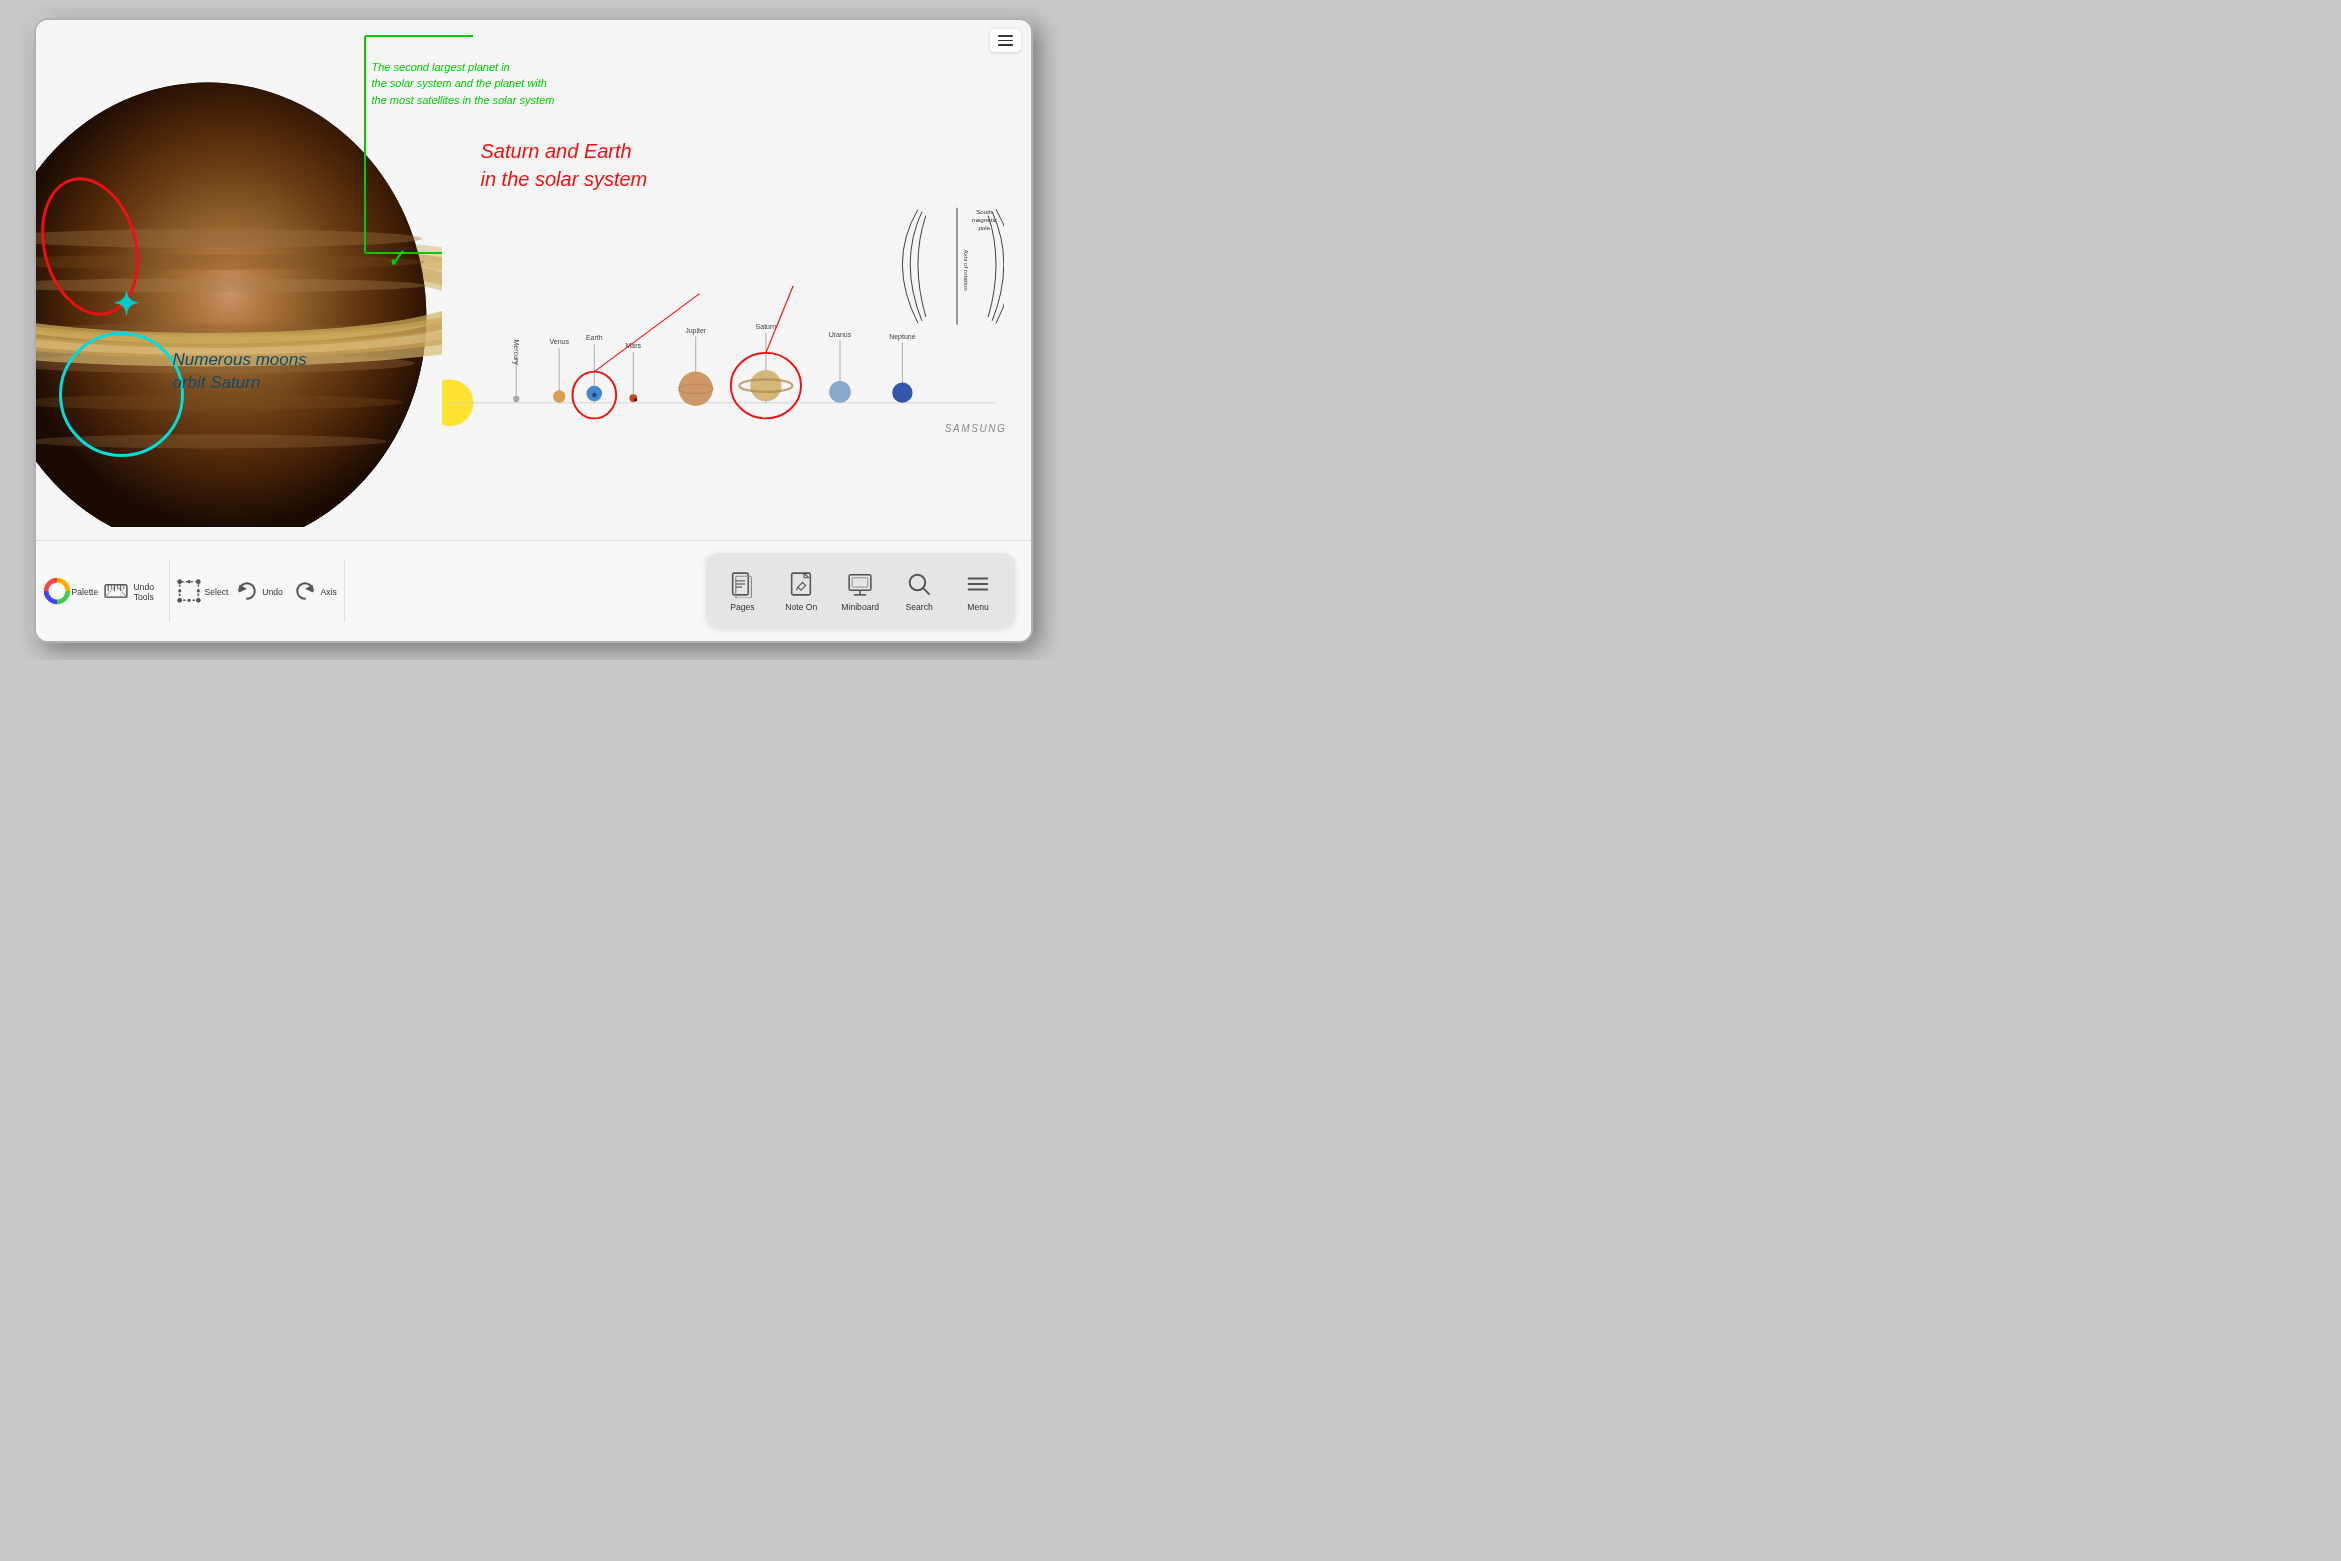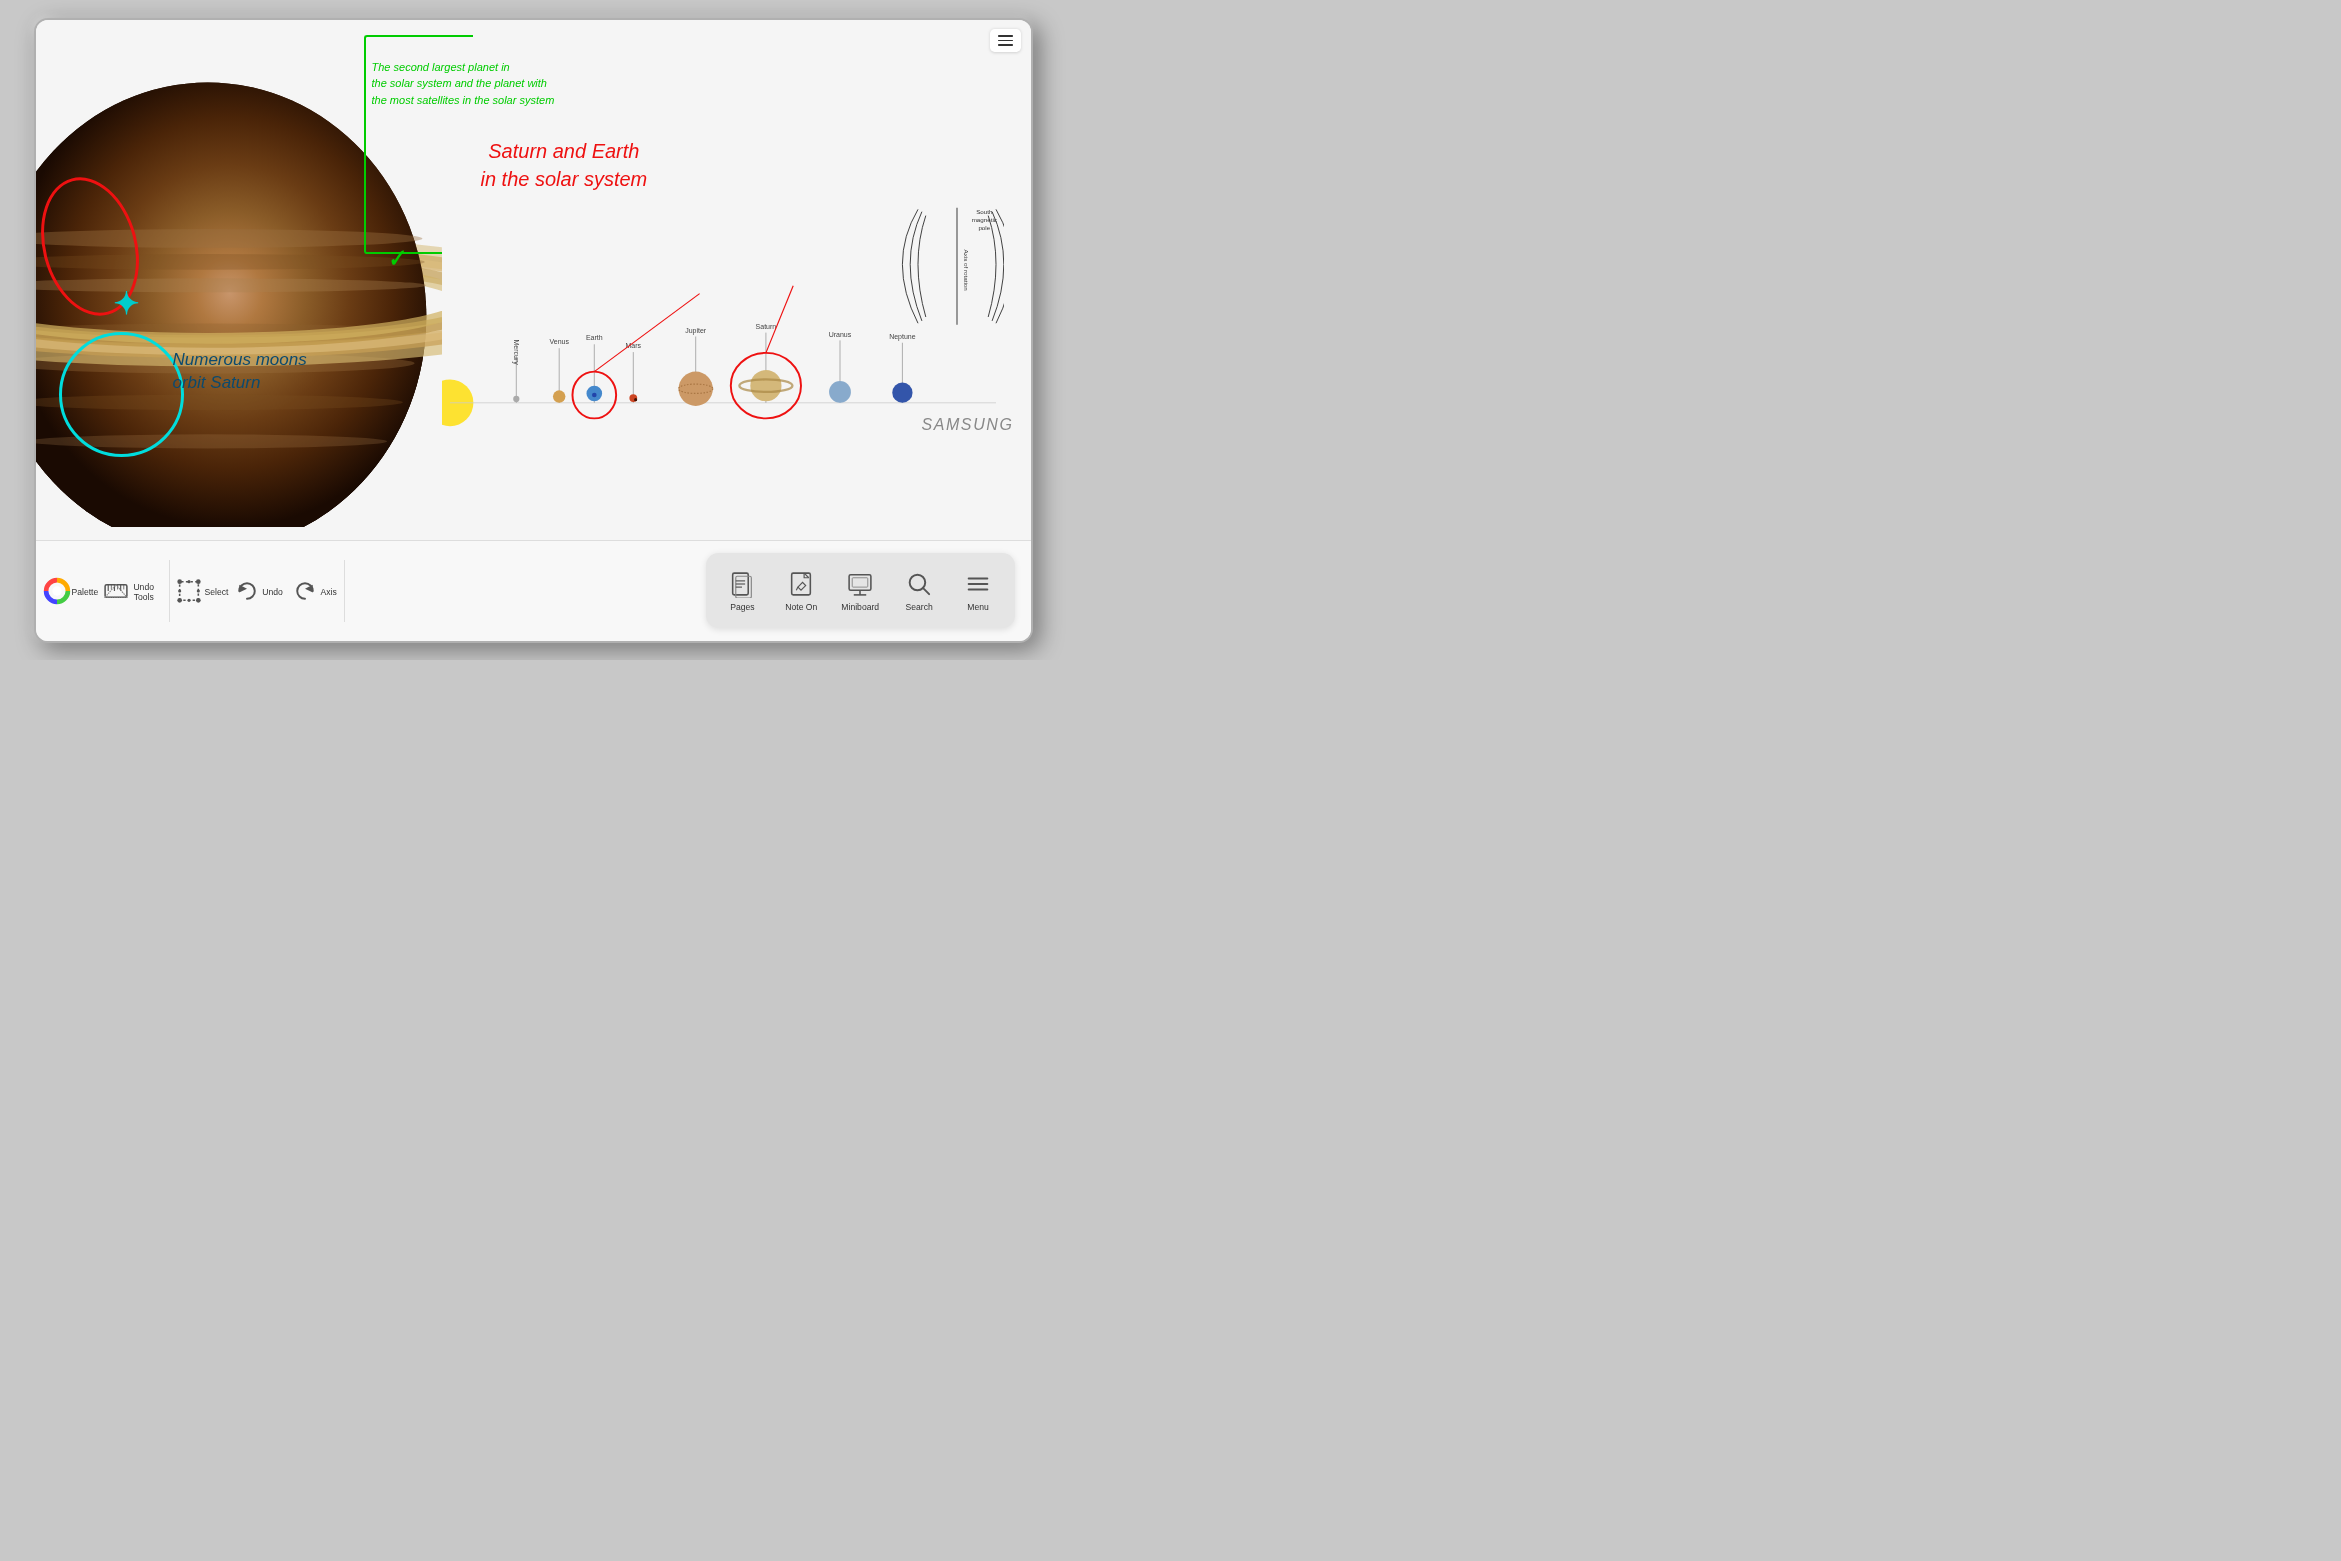--- a/index.html
+++ b/index.html
@@ -131,21 +131,21 @@
     
     .red-text-annotation {
       position: absolute;
       top: 117px;
       left: 445px;
       color: #ee1111;
       font-size: 20px;
       font-family: 'Comic Sans MS', cursive, sans-serif;
       font-style: italic;
       line-height: 1.4;
-      text-align: center;
+      text-align: left;
     }
 
     
     .solar-system-area {
       position: absolute;
       top: 180px;
       left: 406px;
       width: 562px;
       height: 273px;
       background: #f5f5f5;
@@ -262,22 +262,22 @@
       width: 55px;
       height: 62px;
       cursor: pointer;
       border-radius: 7.8px;
     }
 
     
     .samsung-brand {
       position: absolute;
       bottom: 109px;
-      right: 17px;
-      font-size: 16px;
+      right: 24px;
+      font-size: 10px;
       color: #888;
       font-style: italic;
       letter-spacing: 1.6px;
     }
   </style>
 </head>
 <body>
 
 <div class="screen-wrapper">
 

